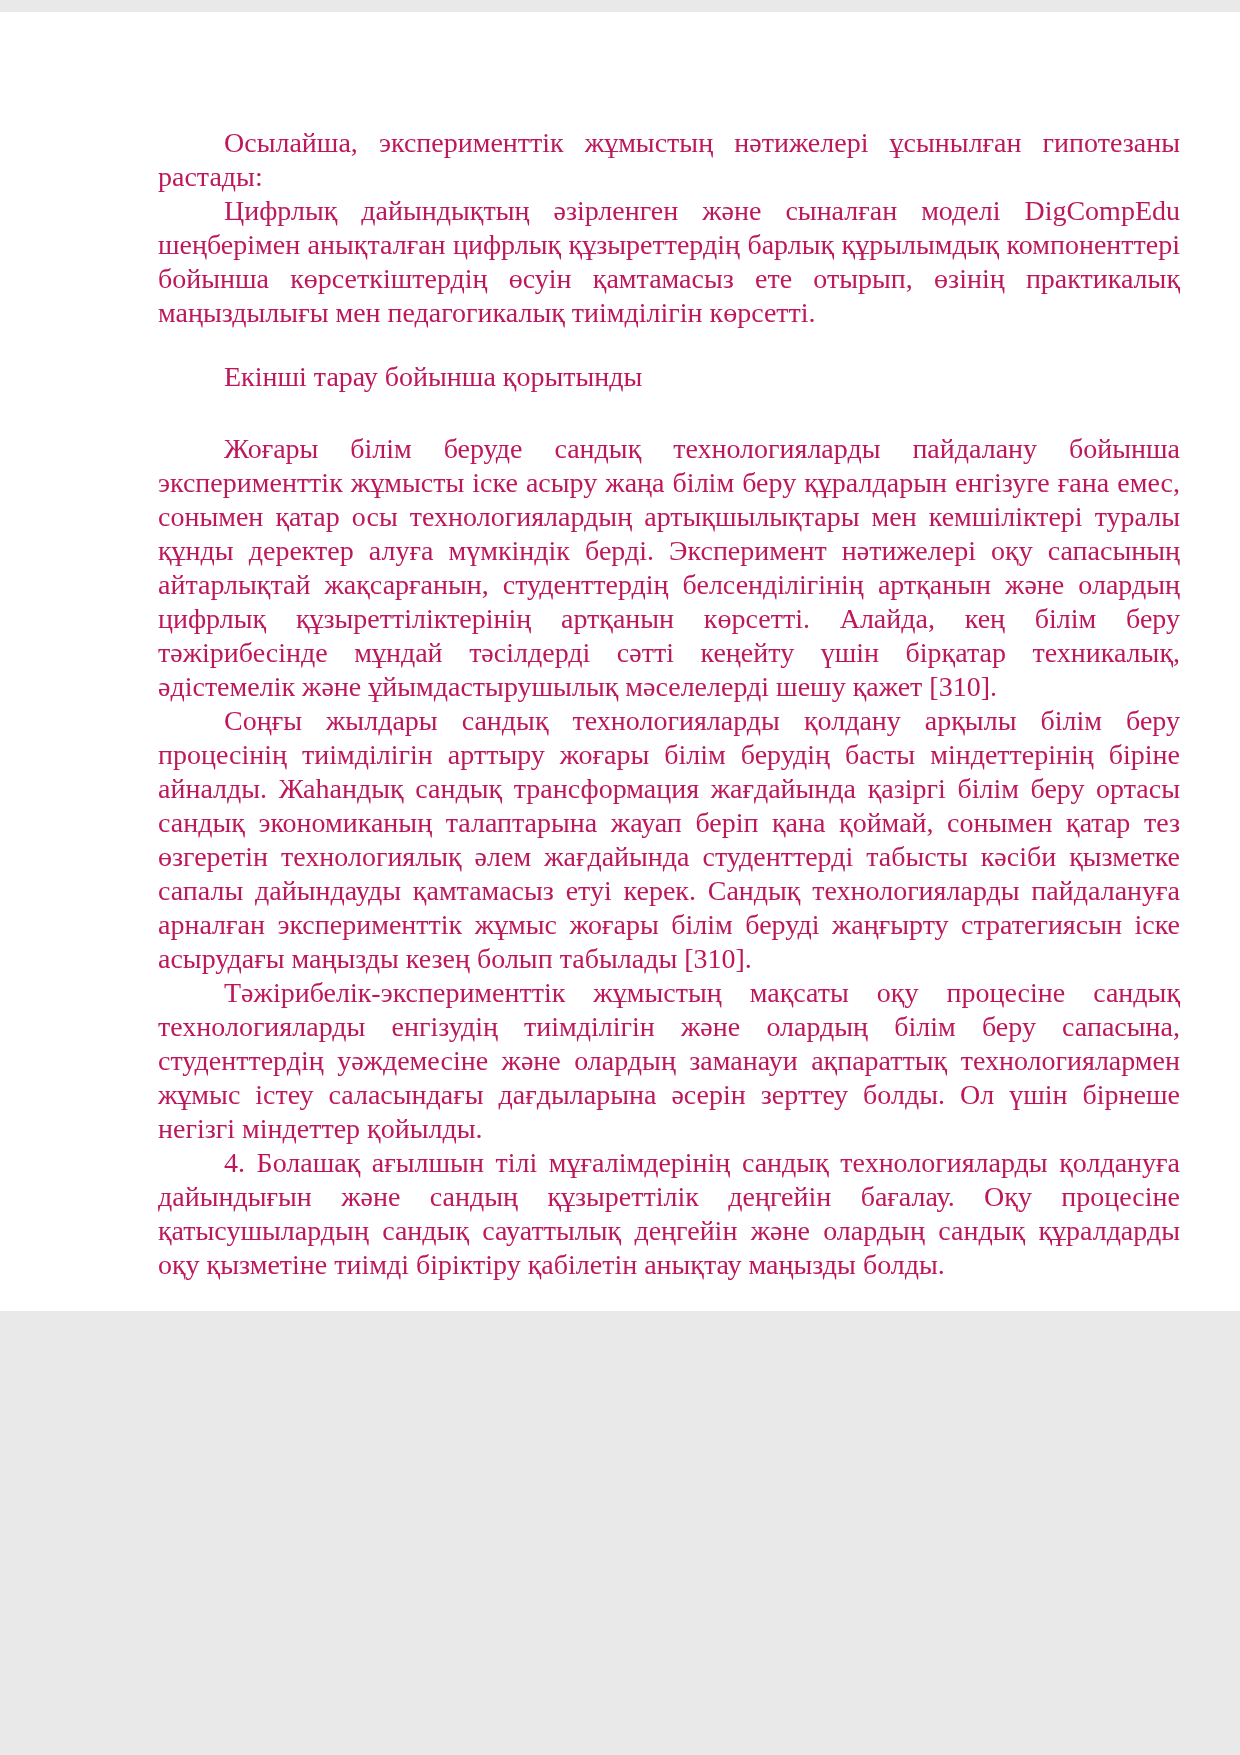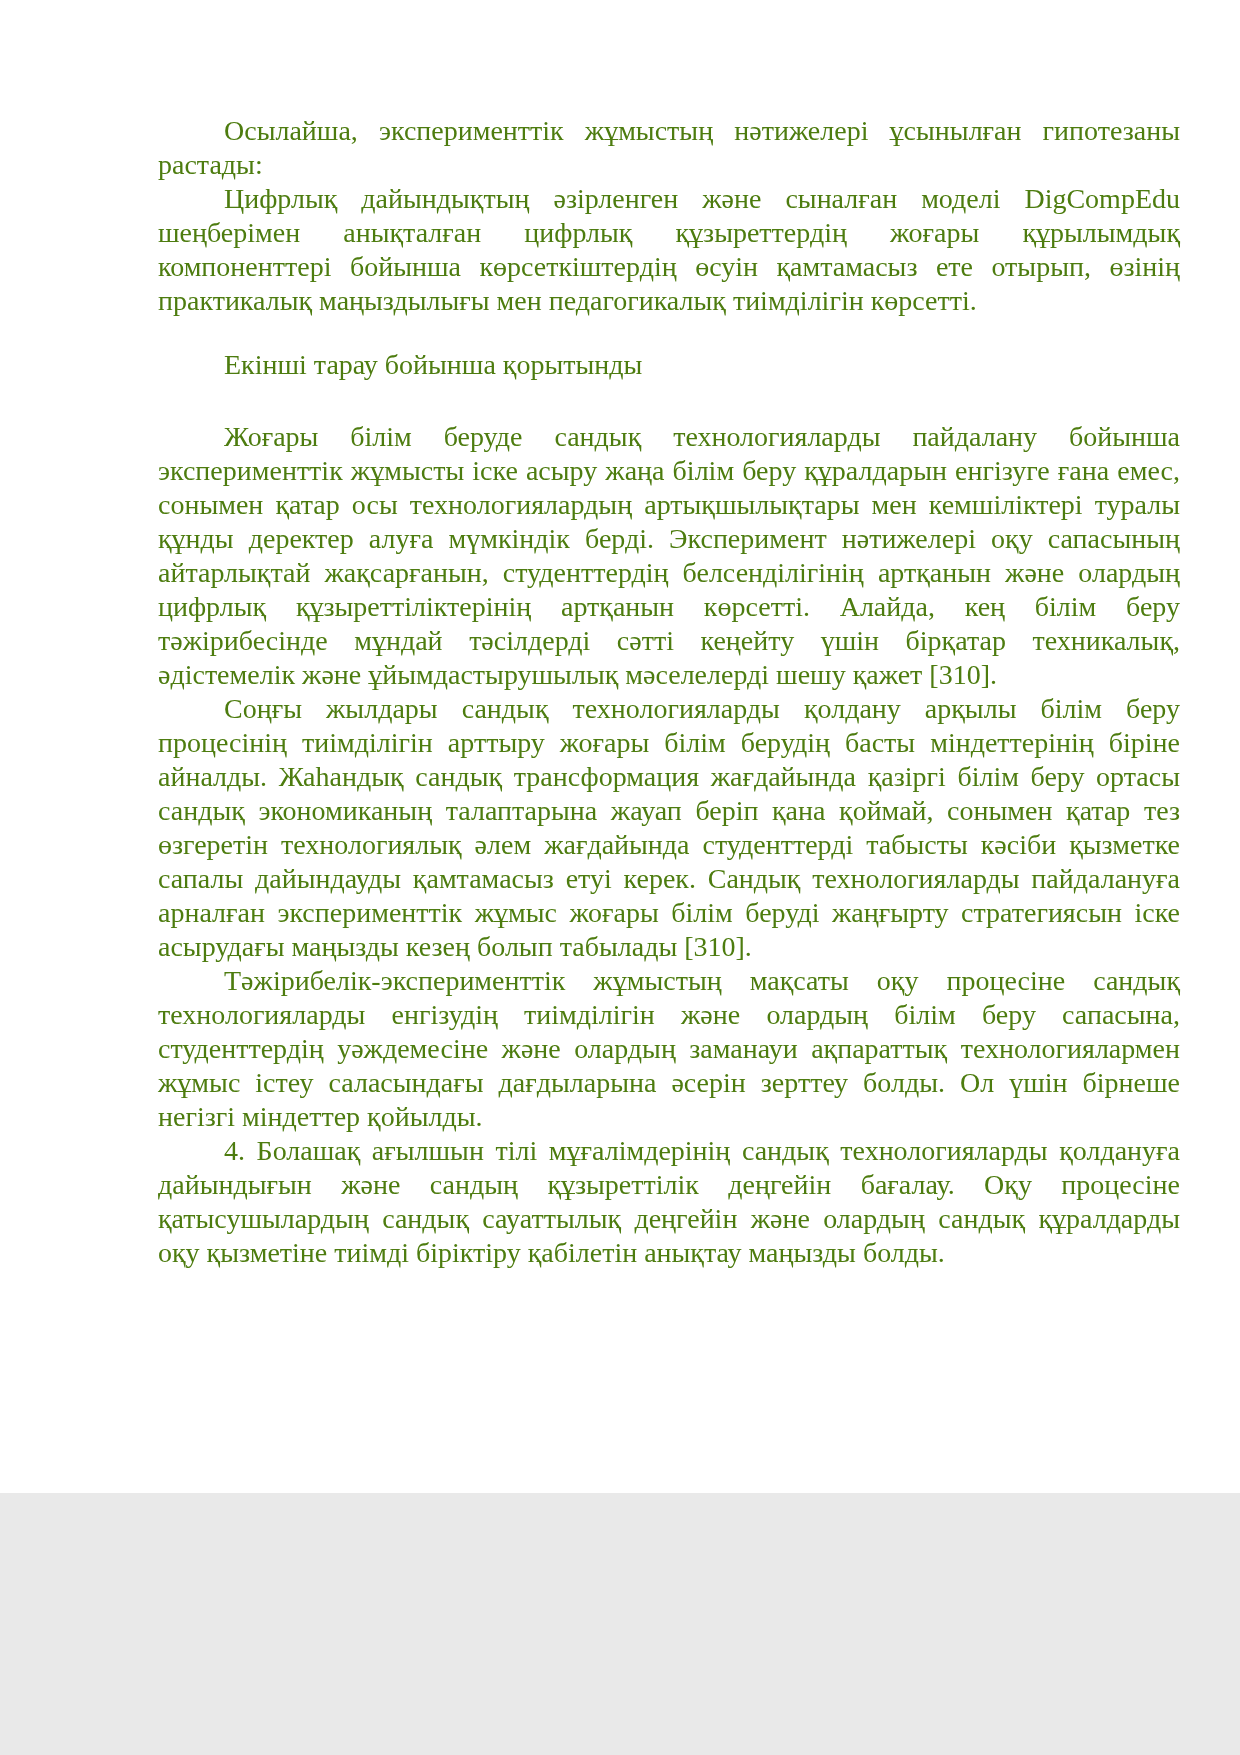--- a/index.html
+++ b/index.html
@@ -3,24 +3,24 @@
 <meta charset="utf-8">
 <style>
   html, body {
     margin: 0;
     padding: 0;
     background: #e9e9e9;
   }
   .page {
     position: relative;
     width: 1240px;
-    height: 1493px;
-    margin: 0 auto;
+    height: 1299px;
+    margin: 12px auto;
     background: #ffffff;
-    color: #4d7c0f;
+    color: #be185d;
     font-family: "Liberation Serif", "DejaVu Serif", serif;
     overflow: hidden;
   }
   .text-block {
     position: absolute;
     left: 158px;
     top: 114px;
     width: 1022px;
     font-size: 28px;
     line-height: 34px;
@@ -52,21 +52,21 @@
     font-size: 28px;
     line-height: 34px;
   }
 </style>
 </head>
 <body>
 
 <div class="page">
   <div class="text-block">
     <p class="para">Осылайша, эксперименттік жұмыстың нәтижелері ұсынылған гипотезаны растады:</p>
-    <p class="para">Цифрлық дайындықтың әзірленген және сыналған моделі DigCompEdu шеңберімен анықталған цифрлық құзыреттердің жоғары құрылымдық компоненттері бойынша көрсеткіштердің өсуін қамтамасыз ете отырып, өзінің практикалық маңыздылығы мен педагогикалық тиімділігін көрсетті.</p>
+    <p class="para">Цифрлық дайындықтың әзірленген және сыналған моделі DigCompEdu шеңберімен анықталған цифрлық құзыреттердің барлық құрылымдық компоненттері бойынша көрсеткіштердің өсуін қамтамасыз ете отырып, өзінің практикалық маңыздылығы мен педагогикалық тиімділігін көрсетті.</p>
 
     <h2 class="chapter-heading">Екінші тарау бойынша қорытынды</h2>
 
     <p class="para">Жоғары білім беруде сандық технологияларды пайдалану бойынша эксперименттік жұмысты іске асыру жаңа білім беру құралдарын енгізуге ғана емес, сонымен қатар осы технологиялардың артықшылықтары мен кемшіліктері туралы құнды деректер алуға мүмкіндік берді. Эксперимент нәтижелері оқу сапасының айтарлықтай жақсарғанын, студенттердің белсенділігінің артқанын және олардың цифрлық құзыреттіліктерінің артқанын көрсетті. Алайда, кең білім беру тәжірибесінде мұндай тәсілдерді сәтті кеңейту үшін бірқатар техникалық, әдістемелік және ұйымдастырушылық мәселелерді шешу қажет [310].</p>
     <p class="para">Соңғы жылдары сандық технологияларды қолдану арқылы білім беру процесінің тиімділігін арттыру жоғары білім берудің басты міндеттерінің біріне айналды. Жаһандық сандық трансформация жағдайында қазіргі білім беру ортасы сандық экономиканың талаптарына жауап беріп қана қоймай, сонымен қатар тез өзгеретін технологиялық әлем жағдайында студенттерді табысты кәсіби қызметке сапалы дайындауды қамтамасыз етуі керек. Сандық технологияларды пайдалануға арналған эксперименттік жұмыс жоғары білім беруді жаңғырту стратегиясын іске асырудағы маңызды кезең болып табылады [310].</p>
     <p class="para">Тәжірибелік-эксперименттік жұмыстың мақсаты оқу процесіне сандық технологияларды енгізудің тиімділігін және олардың білім беру сапасына, студенттердің уәждемесіне және олардың заманауи ақпараттық технологиялармен жұмыс істеу саласындағы дағдыларына әсерін зерттеу болды. Ол үшін бірнеше негізгі міндеттер қойылды.</p>
     <p class="para">4. Болашақ ағылшын тілі мұғалімдерінің сандық технологияларды қолдануға дайындығын және сандың құзыреттілік деңгейін бағалау. Оқу процесіне қатысушылардың сандық сауаттылық деңгейін және олардың сандық құралдарды оқу қызметіне тиімді біріктіру қабілетін анықтау маңызды болды.</p>
   </div>
 
   <div class="page-footer">109</div>

